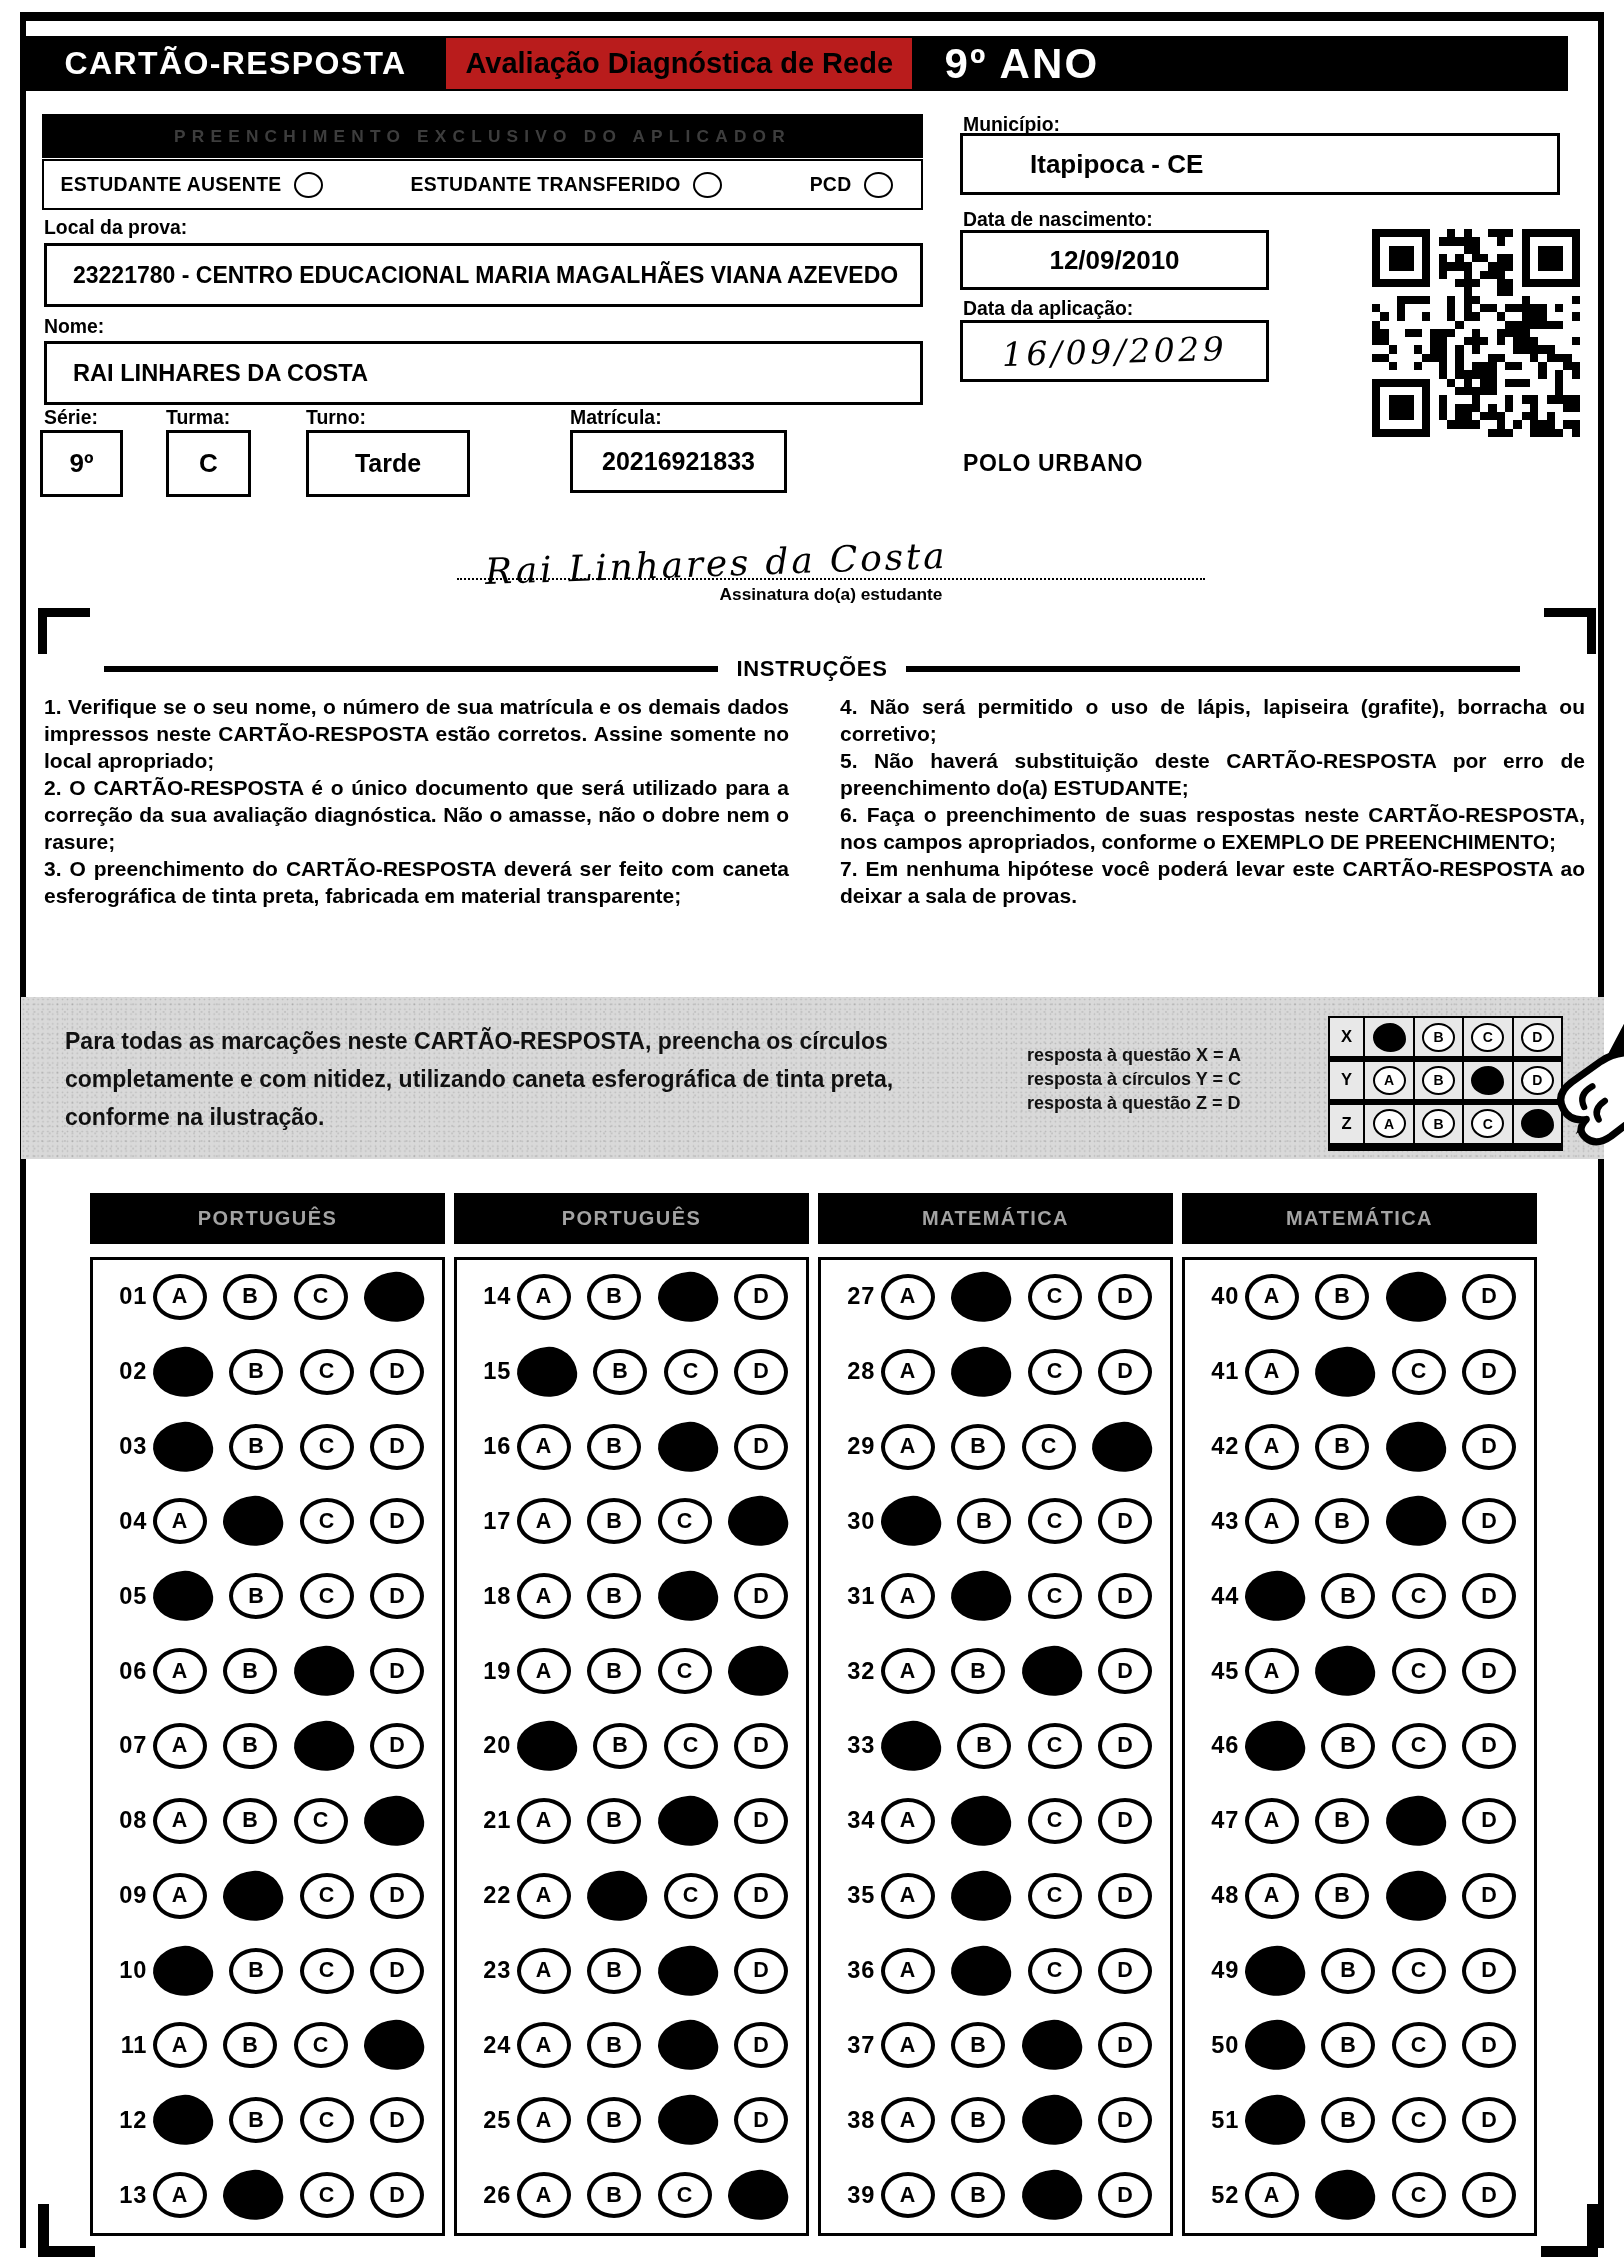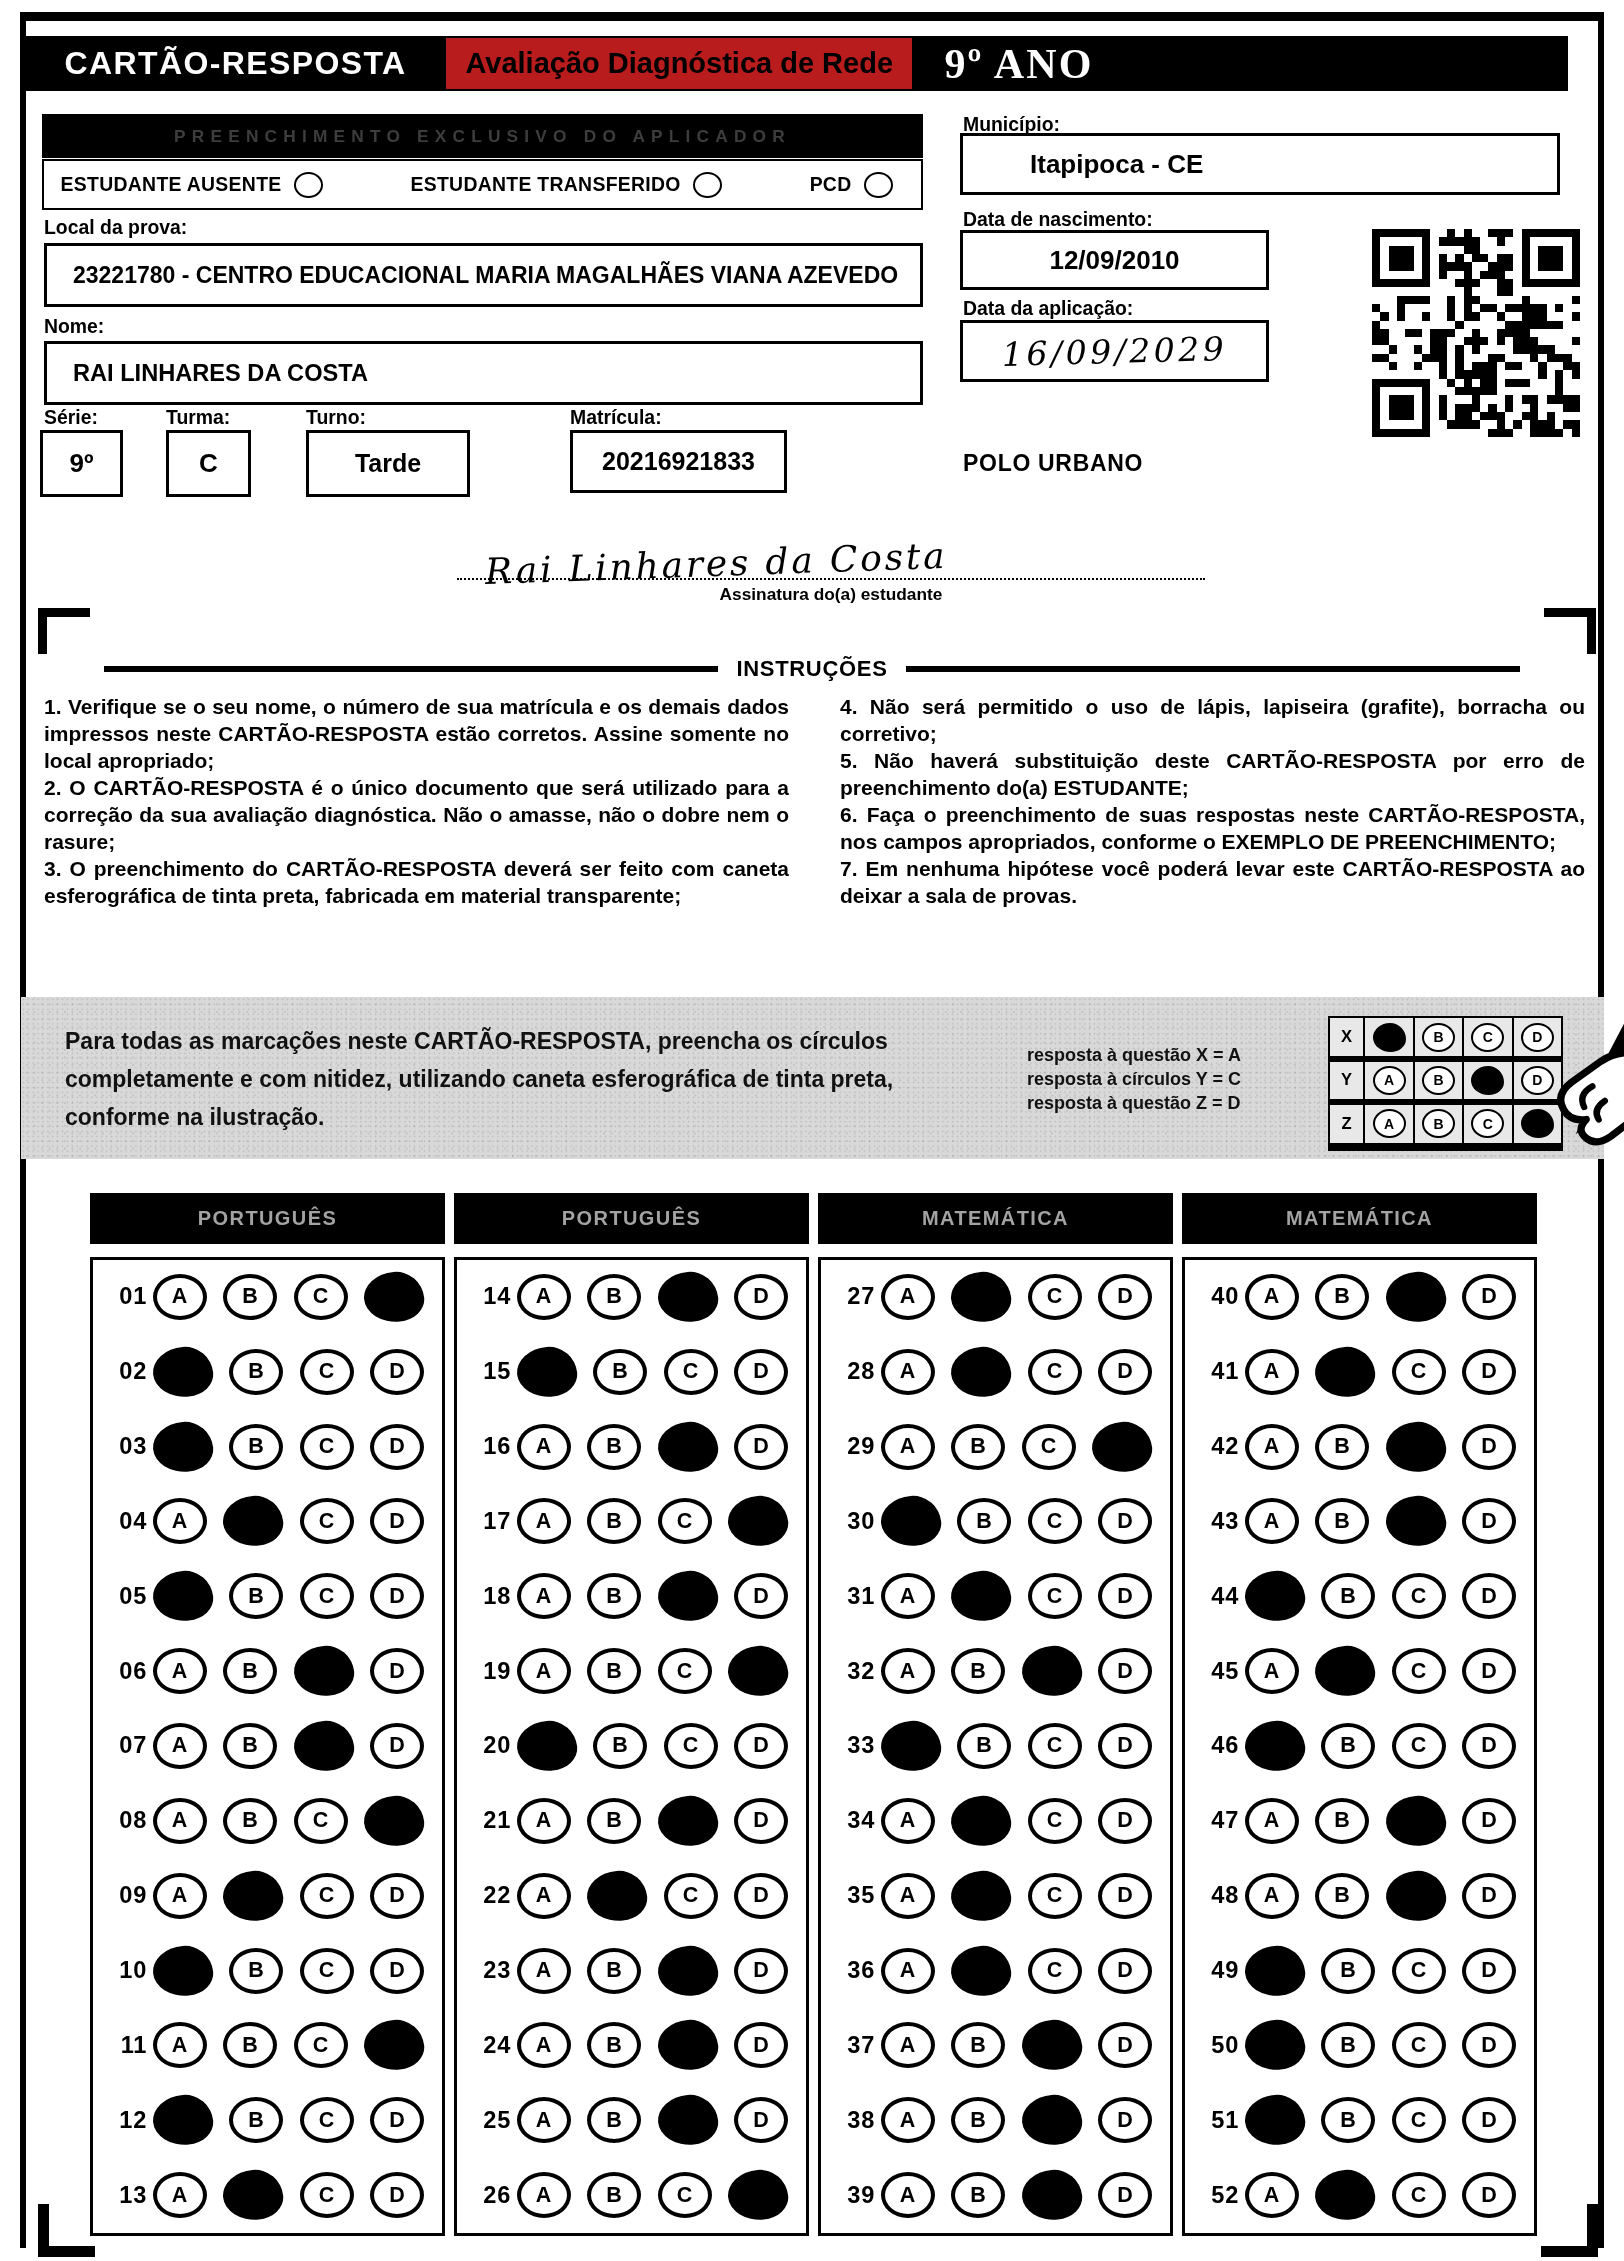--- a/index.html
+++ b/index.html
@@ -17,21 +17,21 @@
   .bracket-tl{left:38px;top:608px;border-left:9.7px solid #000;border-top:9.7px solid #000;}
   .bracket-tr{left:1544px;top:608px;border-right:9.7px solid #000;border-top:9.7px solid #000;}
 
   
   .topbar{position:absolute;left:25px;top:36px;width:1543px;height:55px;background:#000;display:flex;align-items:stretch;}
   .topbar-left{width:421px;display:flex;align-items:center;justify-content:center;color:#fff;
                font-size:32px;font-weight:700;letter-spacing:1.4px;}
   .topbar-center{background:#b91c1c;color:#000;display:flex;align-items:center;justify-content:center;
                  padding:0 19.4px;margin:2.1px 0;font-size:29px;font-weight:700;}
   .topbar-right{flex:1;display:flex;align-items:center;color:#fff;padding-left:32px;
-                font-size:42px;font-weight:700;letter-spacing:2.1px;font-family:Liberation Serif, serif;}
+                font-size:42px;font-weight:700;letter-spacing:2.1px;}
 
   
   .applicator-bar{position:absolute;left:42px;top:114px;width:881px;height:44px;background:#000;
                   display:flex;align-items:center;justify-content:center;}
   .faded-text{color:#6f6f6f;opacity:.55;font-size:17.3px;font-weight:700;letter-spacing:6.2px;}
   .status-box{position:absolute;left:42px;top:159px;width:881px;height:51px;box-sizing:border-box;
               border:2.8px solid #000;display:flex;align-items:center;justify-content:space-between;
               padding:0 28px 0 16.6px;background:#fff;}
   .status-item{display:flex;align-items:center;gap:12.5px;}
   .status-label{font-size:19.4px;font-weight:600;letter-spacing:0.3px;}

